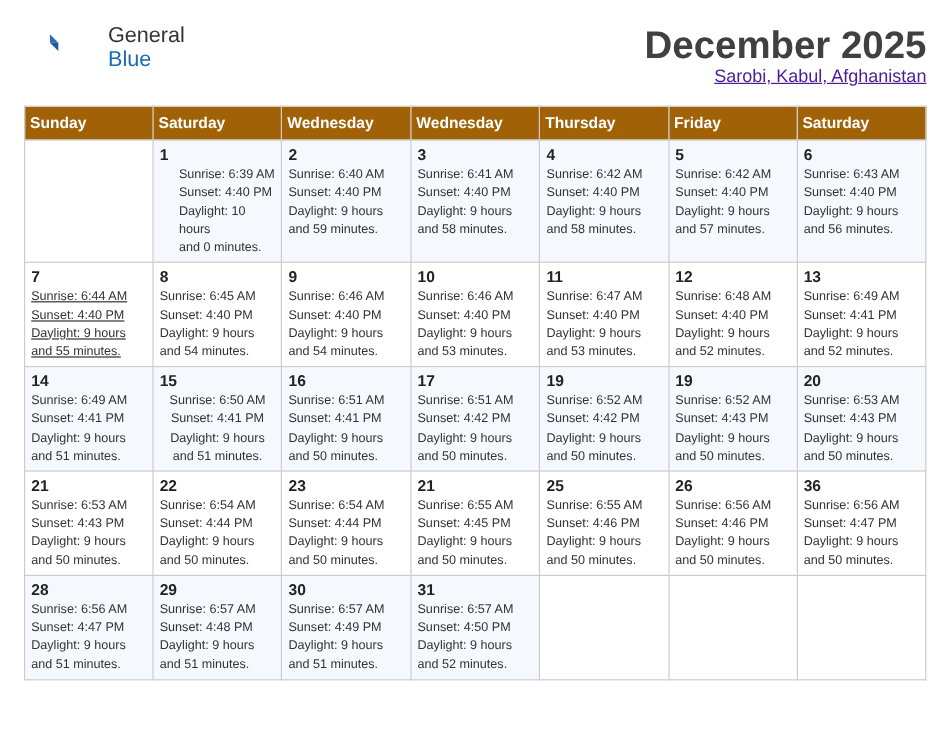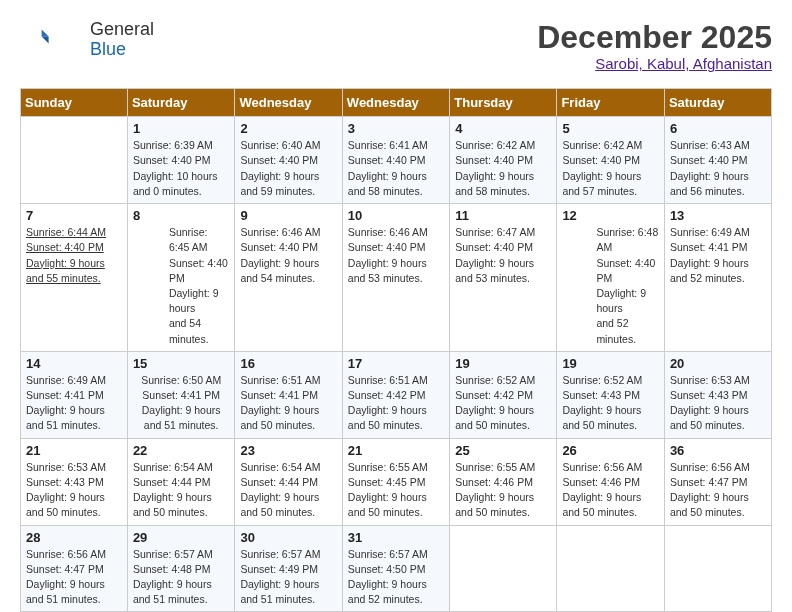--- a/index.html
+++ b/index.html
@@ -127,21 +127,21 @@
         <th>Thursday</th>
         <th>Friday</th>
         <th>Saturday</th>
       </tr>
   </thead>
   <tbody id="calendar-body">
       <tr>
         <td class="empty-cell"></td>
         <td>
           <div class="day-num">1</div>
-          <div class="day-info" style="white-space: pre-line;">Sunrise: 6:39 AM
+          <div class="day-info" style="white-space: pre-line; margin-left: 16px;">Sunrise: 6:39 AM
 Sunset: 4:40 PM
 Daylight: 10 hours
 and 0 minutes.</div>
         </td>
         <td>
           <div class="day-num">2</div>
           <div class="day-info" style="white-space: pre-line;">Sunrise: 6:40 AM
 Sunset: 4:40 PM
 Daylight: 9 hours
 and 59 minutes.</div>
@@ -178,21 +178,21 @@
       <tr>
         <td>
           <div class="day-num">7</div>
           <div class="day-info" style="white-space: pre-line; text-decoration: underline;">Sunrise: 6:44 AM
 Sunset: 4:40 PM
 Daylight: 9 hours
 and 55 minutes.</div>
         </td>
         <td>
           <div class="day-num">8</div>
-          <div class="day-info" style="white-space: pre-line; margin-left: 36px;">Sunrise: 6:45 AM
+          <div class="day-info" style="white-space: pre-line;">Sunrise: 6:45 AM
 Sunset: 4:40 PM
 Daylight: 9 hours
 and 54 minutes.</div>
         </td>
         <td>
           <div class="day-num">9</div>
           <div class="day-info" style="white-space: pre-line;">Sunrise: 6:46 AM
 Sunset: 4:40 PM
 Daylight: 9 hours
 and 54 minutes.</div>
@@ -206,21 +206,21 @@
         </td>
         <td>
           <div class="day-num">11</div>
           <div class="day-info" style="white-space: pre-line;">Sunrise: 6:47 AM
 Sunset: 4:40 PM
 Daylight: 9 hours
 and 53 minutes.</div>
         </td>
         <td>
           <div class="day-num">12</div>
-          <div class="day-info" style="white-space: pre-line; margin-left: 34px;">Sunrise: 6:48 AM
+          <div class="day-info" style="white-space: pre-line;">Sunrise: 6:48 AM
 Sunset: 4:40 PM
 Daylight: 9 hours
 and 52 minutes.</div>
         </td>
         <td>
           <div class="day-num">13</div>
           <div class="day-info" style="white-space: pre-line;">Sunrise: 6:49 AM
 Sunset: 4:41 PM
 Daylight: 9 hours
 and 52 minutes.</div>

